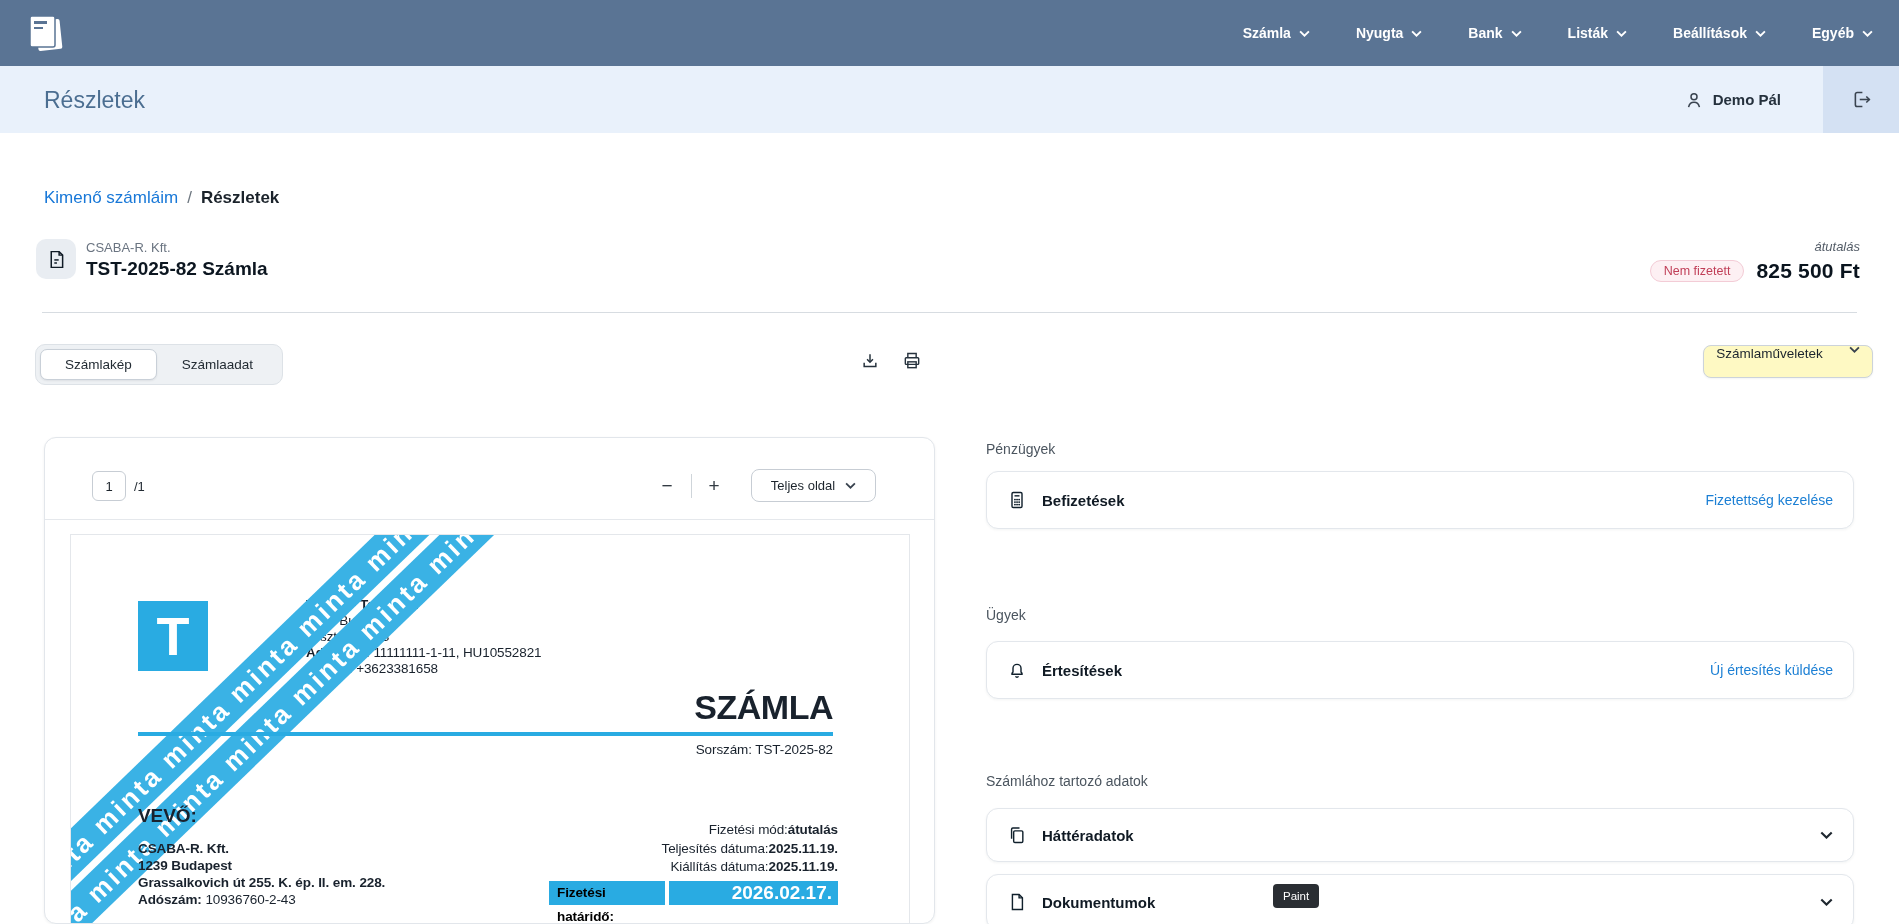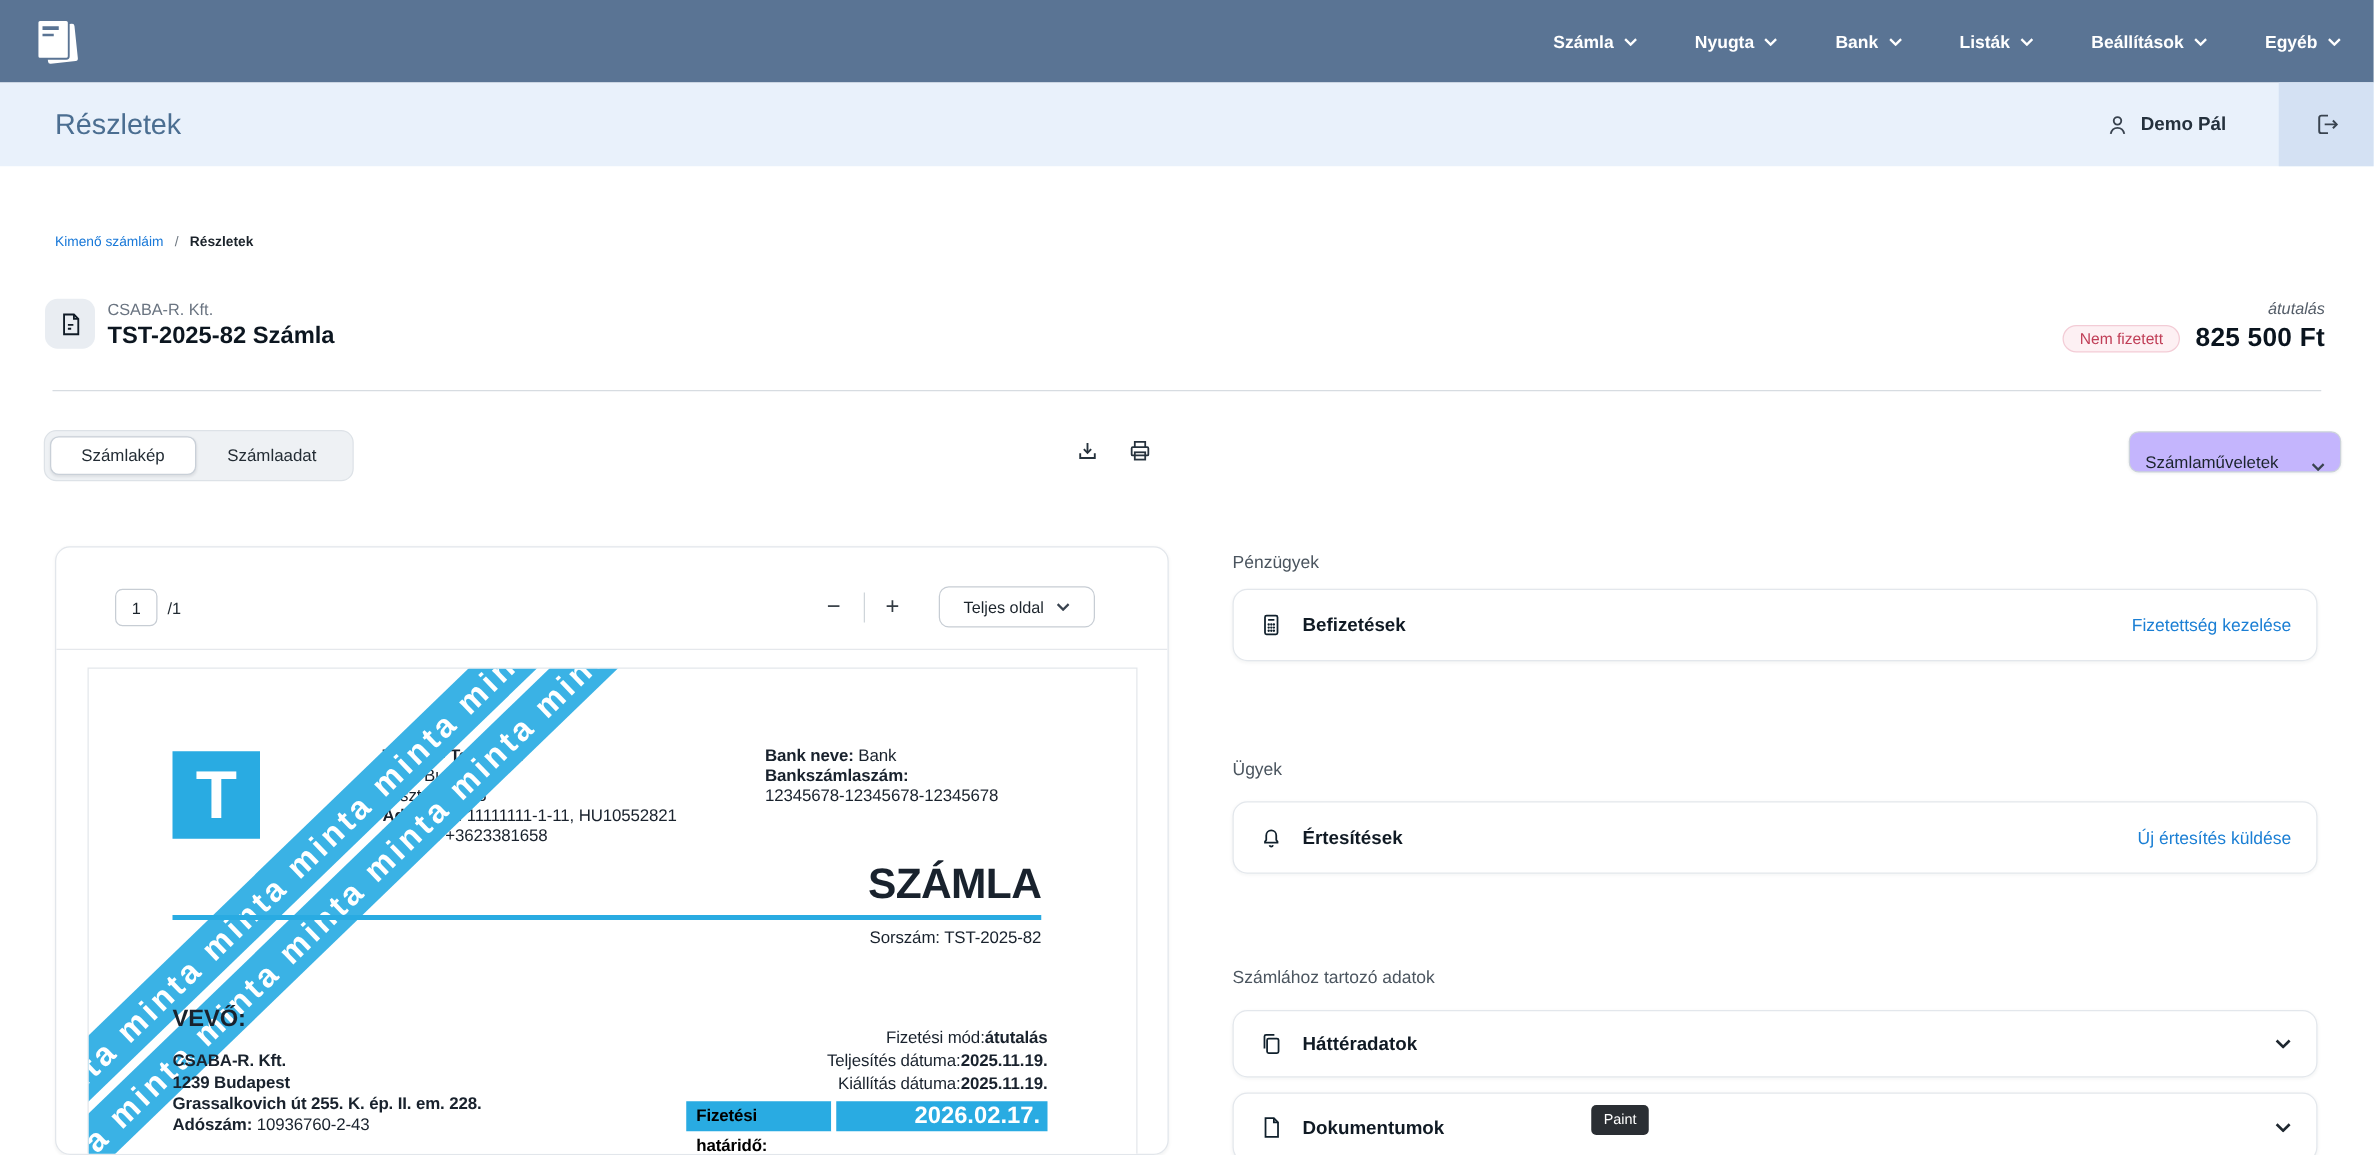--- a/index.html
+++ b/index.html
@@ -26,21 +26,21 @@
 
   
   .subheader { position:absolute; left:0; top:66px; width:100%; height:67px; background:#e9f1fb; }
   .page-title { position:absolute; left:44px; top:50%; transform:translateY(-50%); font-size:23px; color:#4b6e91; font-weight:500; }
   .user { position:absolute; right:118px; top:0; height:100%; display:flex; align-items:center; gap:9px; color:#25313d; font-size:15px; font-weight:bold; }
   .user svg { width:20px; height:20px; color:#39434f; }
   .logout { position:absolute; right:0; top:0; width:76px; height:100%; background:#d4e1f3; display:flex; align-items:center; justify-content:center; color:#39434f; cursor:pointer; }
   .logout svg { width:21px; height:21px; }
 
   
-  .breadcrumb { position:absolute; left:44px; top:188px; font-size:11px; display:flex; gap:9px; align-items:center; }
+  .breadcrumb { position:absolute; left:44px; top:188px; font-size:17px; display:flex; gap:9px; align-items:center; }
   .crumb-link { color:#1878d8; cursor:pointer; }
   .crumb-sep { color:#6e7780; }
   .crumb-current { font-weight:bold; color:#1b232b; }
 
   .doc-head-icon { position:absolute; left:36px; top:239px; width:40px; height:40px; background:#e9edf2; border-radius:10px;
     display:flex; align-items:center; justify-content:center; color:#101b26; }
   .doc-head-icon svg { width:21px; height:21px; }
   .head-company { position:absolute; left:86px; top:240px; font-size:13px; color:#6a7481; }
   .head-title  { position:absolute; left:86px; top:258px; font-size:19px; font-weight:bold; color:#0c1620; }
 
@@ -52,22 +52,22 @@
 
   .divider { position:absolute; left:42px; right:42px; top:312px; height:1px; background:#d7dce1; }
 
   
   .tabs { position:absolute; left:35px; top:344px; background:#eef1f4; border:1px solid #dde2e7; border-radius:10px; padding:4px; display:inline-flex; }
   .tab { font-size:13.5px; padding:7px 24px; border-radius:7px; border:1px solid transparent; color:#232c34; cursor:pointer; white-space:nowrap; }
   .tab.active { background:#fff; border-color:#c9d0d8; box-shadow:0 1px 2px rgba(20,30,40,.08); }
   .icon-btn { position:absolute; top:348px; width:26px; height:26px; color:#26323d; cursor:pointer; display:flex; align-items:center; justify-content:center; }
   .icon-btn svg { width:20px; height:20px; }
   .dl { left:857px; } .pr { left:899px; }
-  .actions-btn { position:absolute; left:1703px; top:345px; width:170px; height:33px; background:#c4b5fd; border:1px solid #ccd3da; border-radius:8px;
-    display:flex; align-items:flex-end; justify-content:center; gap:26px; font-size:13.5px; color:#1b242d; cursor:pointer; box-shadow:0 1px 2px rgba(20,30,40,.05); }
+  .actions-btn { position:absolute; left:1703px; top:345px; width:170px; height:33px; background:#fef9c3; border:1px solid #ccd3da; border-radius:8px;
+    display:flex; align-items:flex-start; justify-content:center; gap:26px; font-size:13.5px; color:#1b242d; cursor:pointer; box-shadow:0 1px 2px rgba(20,30,40,.05); }
   .actions-btn svg, .fit-btn svg { width:11px; height:7px; color:#39434f; }
 
   
   .viewer-card { position:absolute; left:44px; top:437px; width:891px; height:487px; background:#fff;
     border:1px solid #e2e6eb; border-radius:12px; box-shadow:0 1px 3px rgba(20,30,40,.06); overflow:hidden; }
   .page-input { position:absolute; left:47px; top:33px; width:34px; height:30px; border:1px solid #c7cdd4; border-radius:6px;
     text-align:center; font-size:13px; font-family:inherit; color:#1c242c; }
   .page-total { position:absolute; left:89px; top:41px; font-size:13px; color:#222b33; }
   .zoom-btn { position:absolute; top:34px; width:28px; height:28px; font-size:19px; color:#333b43; display:flex; align-items:center; justify-content:center; cursor:pointer; }
   .zo { left:608px; } .zi { left:655px; }
@@ -259,25 +259,20 @@
     <div class="inv-logo">T</div>
 
     <div class="seller">
       <div class="b">TESZT - Teszt Kft.</div>
       <div>1234 Budapest</div>
       <div>Teszt utca 1/B</div>
       <div><span class="b">Adószám:</span> <span>11111111-1-11, HU10552821</span></div>
       <div><span>Telefon:</span> <span>+3623381658</span></div>
     </div>
 
-    <div class="bank">
-      <div><span class="b">Bank neve:</span> <span>Bank</span></div>
-      <div class="b">Bankszámlaszám:</div>
-      <div>12345678-12345678-12345678</div>
-    </div>
 
     <div class="inv-title">SZÁMLA</div>
     <div class="inv-rule"></div>
     <div class="inv-serial">Sorszám: TST-2025-82</div>
 
     <div class="buyer">
       <div class="buyer-heading">VEVŐ:</div>
       <div class="b">CSABA-R. Kft.</div>
       <div class="b">1239 Budapest</div>
       <div class="b">Grassalkovich út 255. K. ép. II. em. 228.</div>

